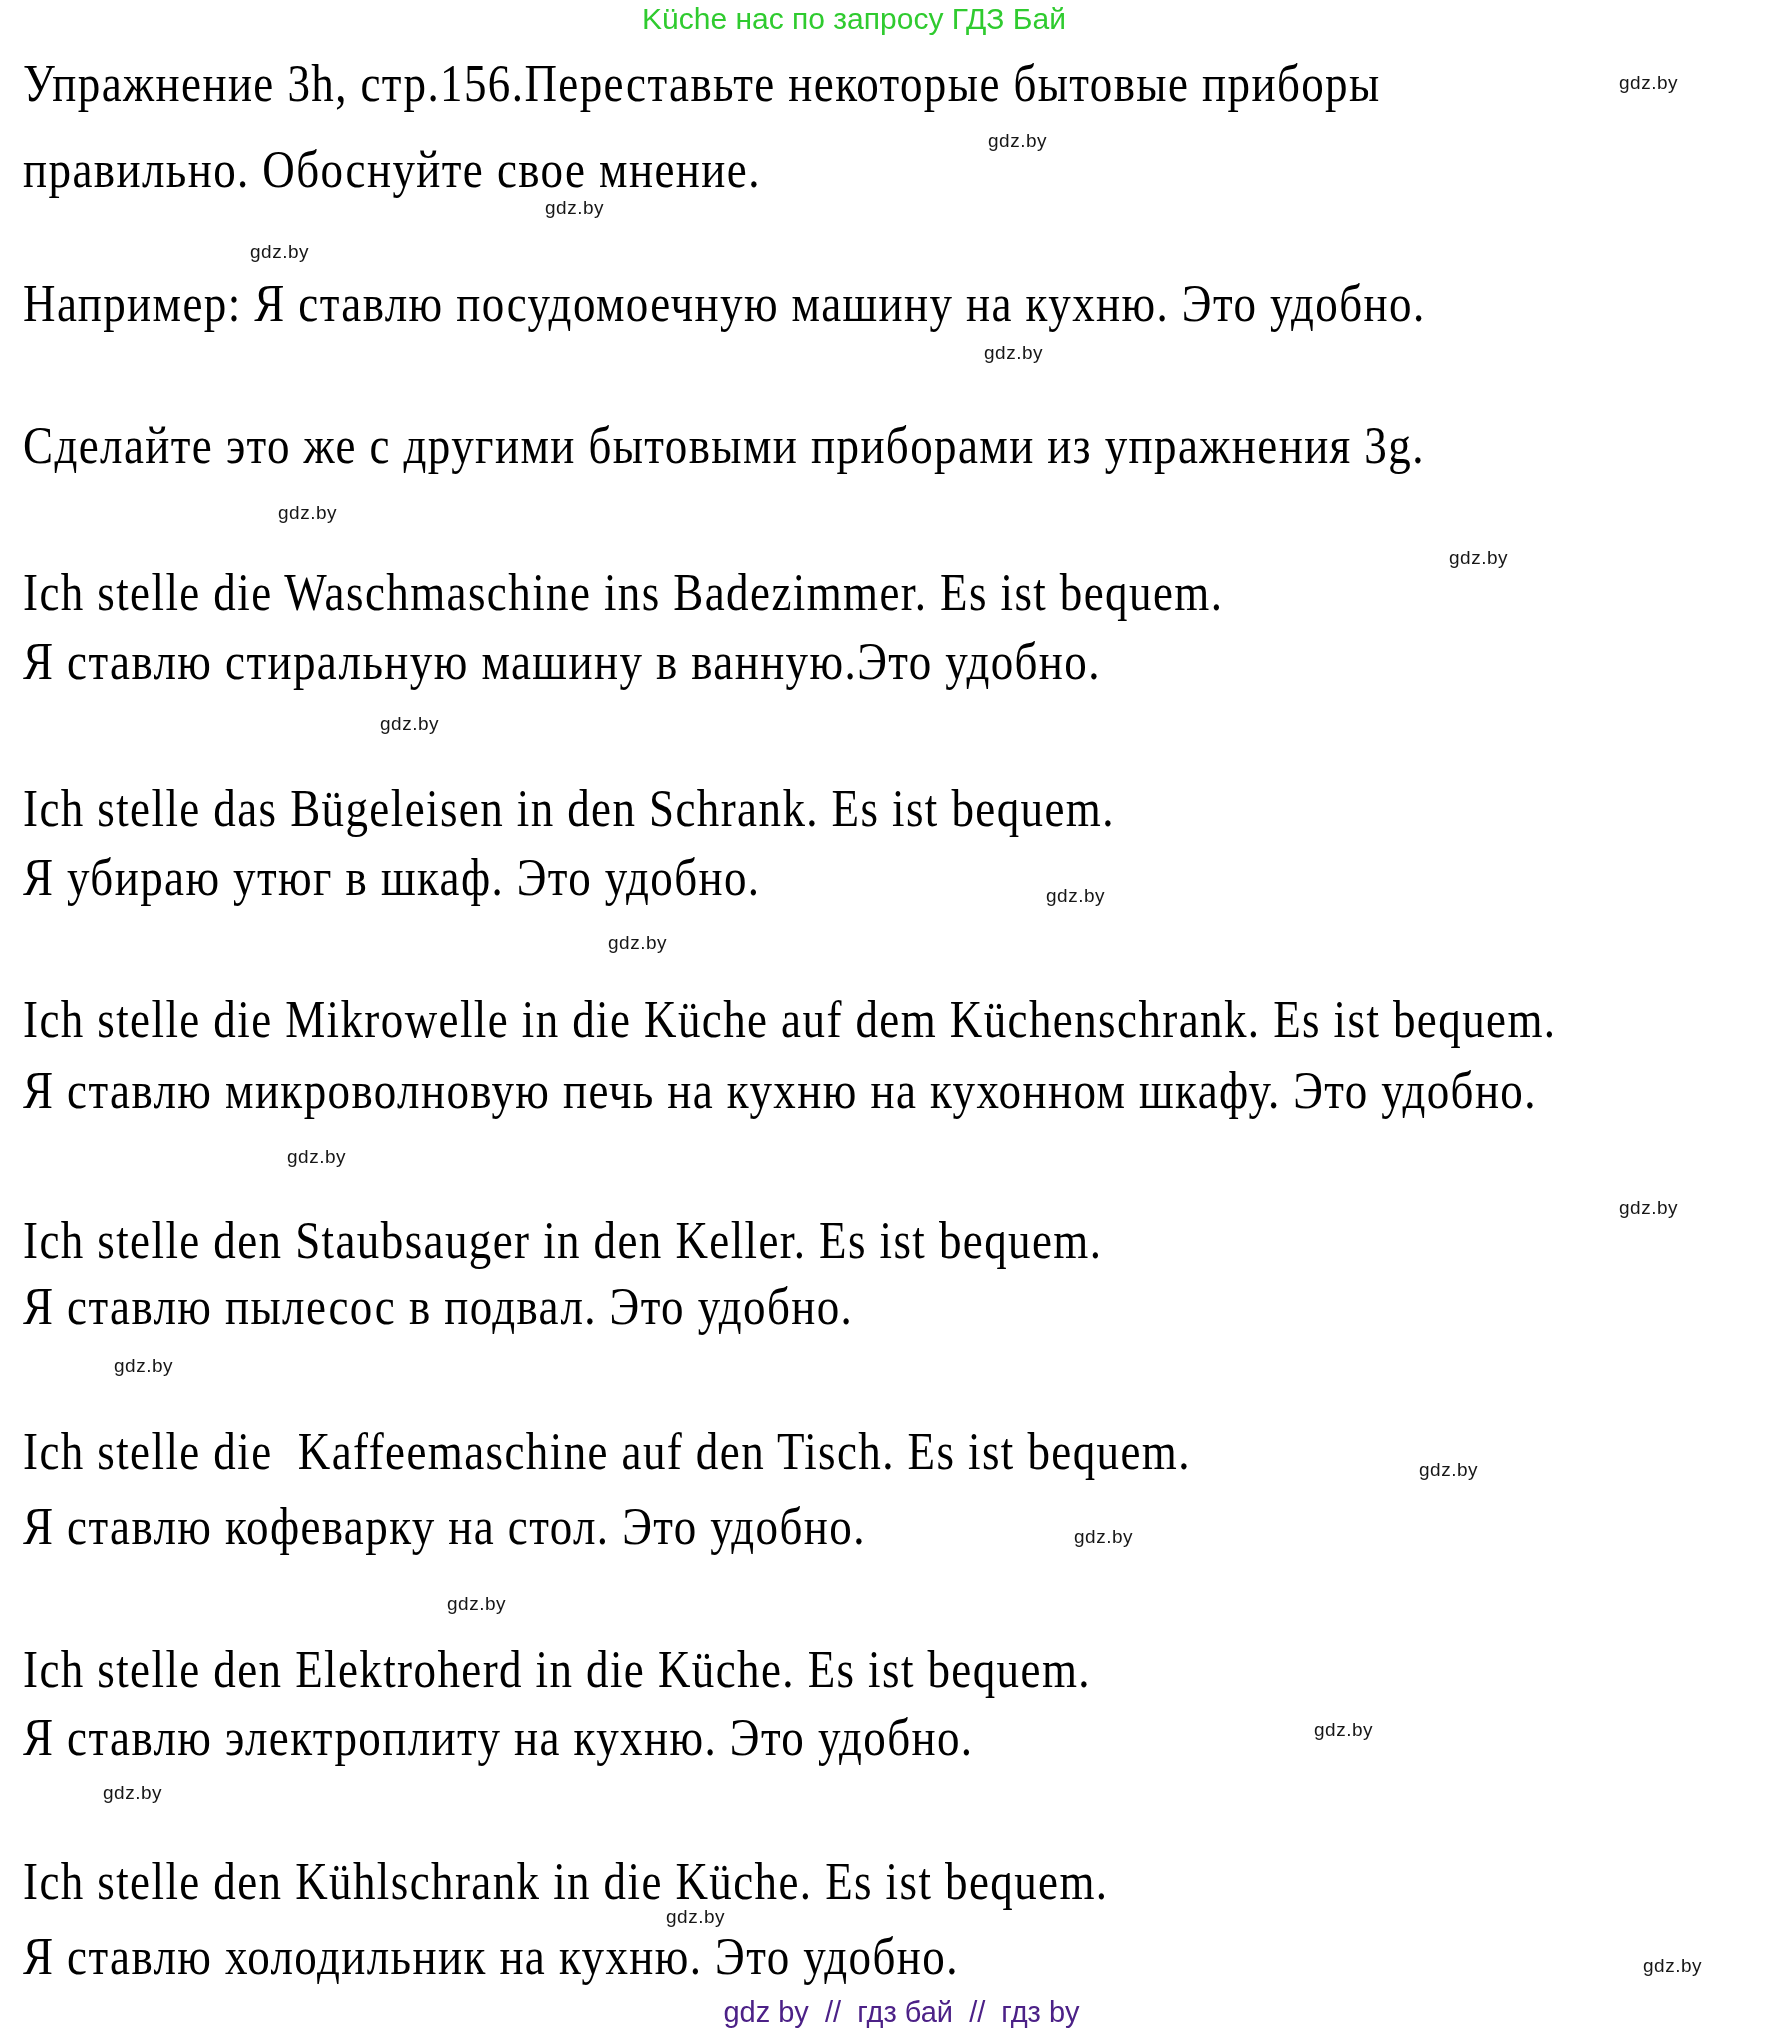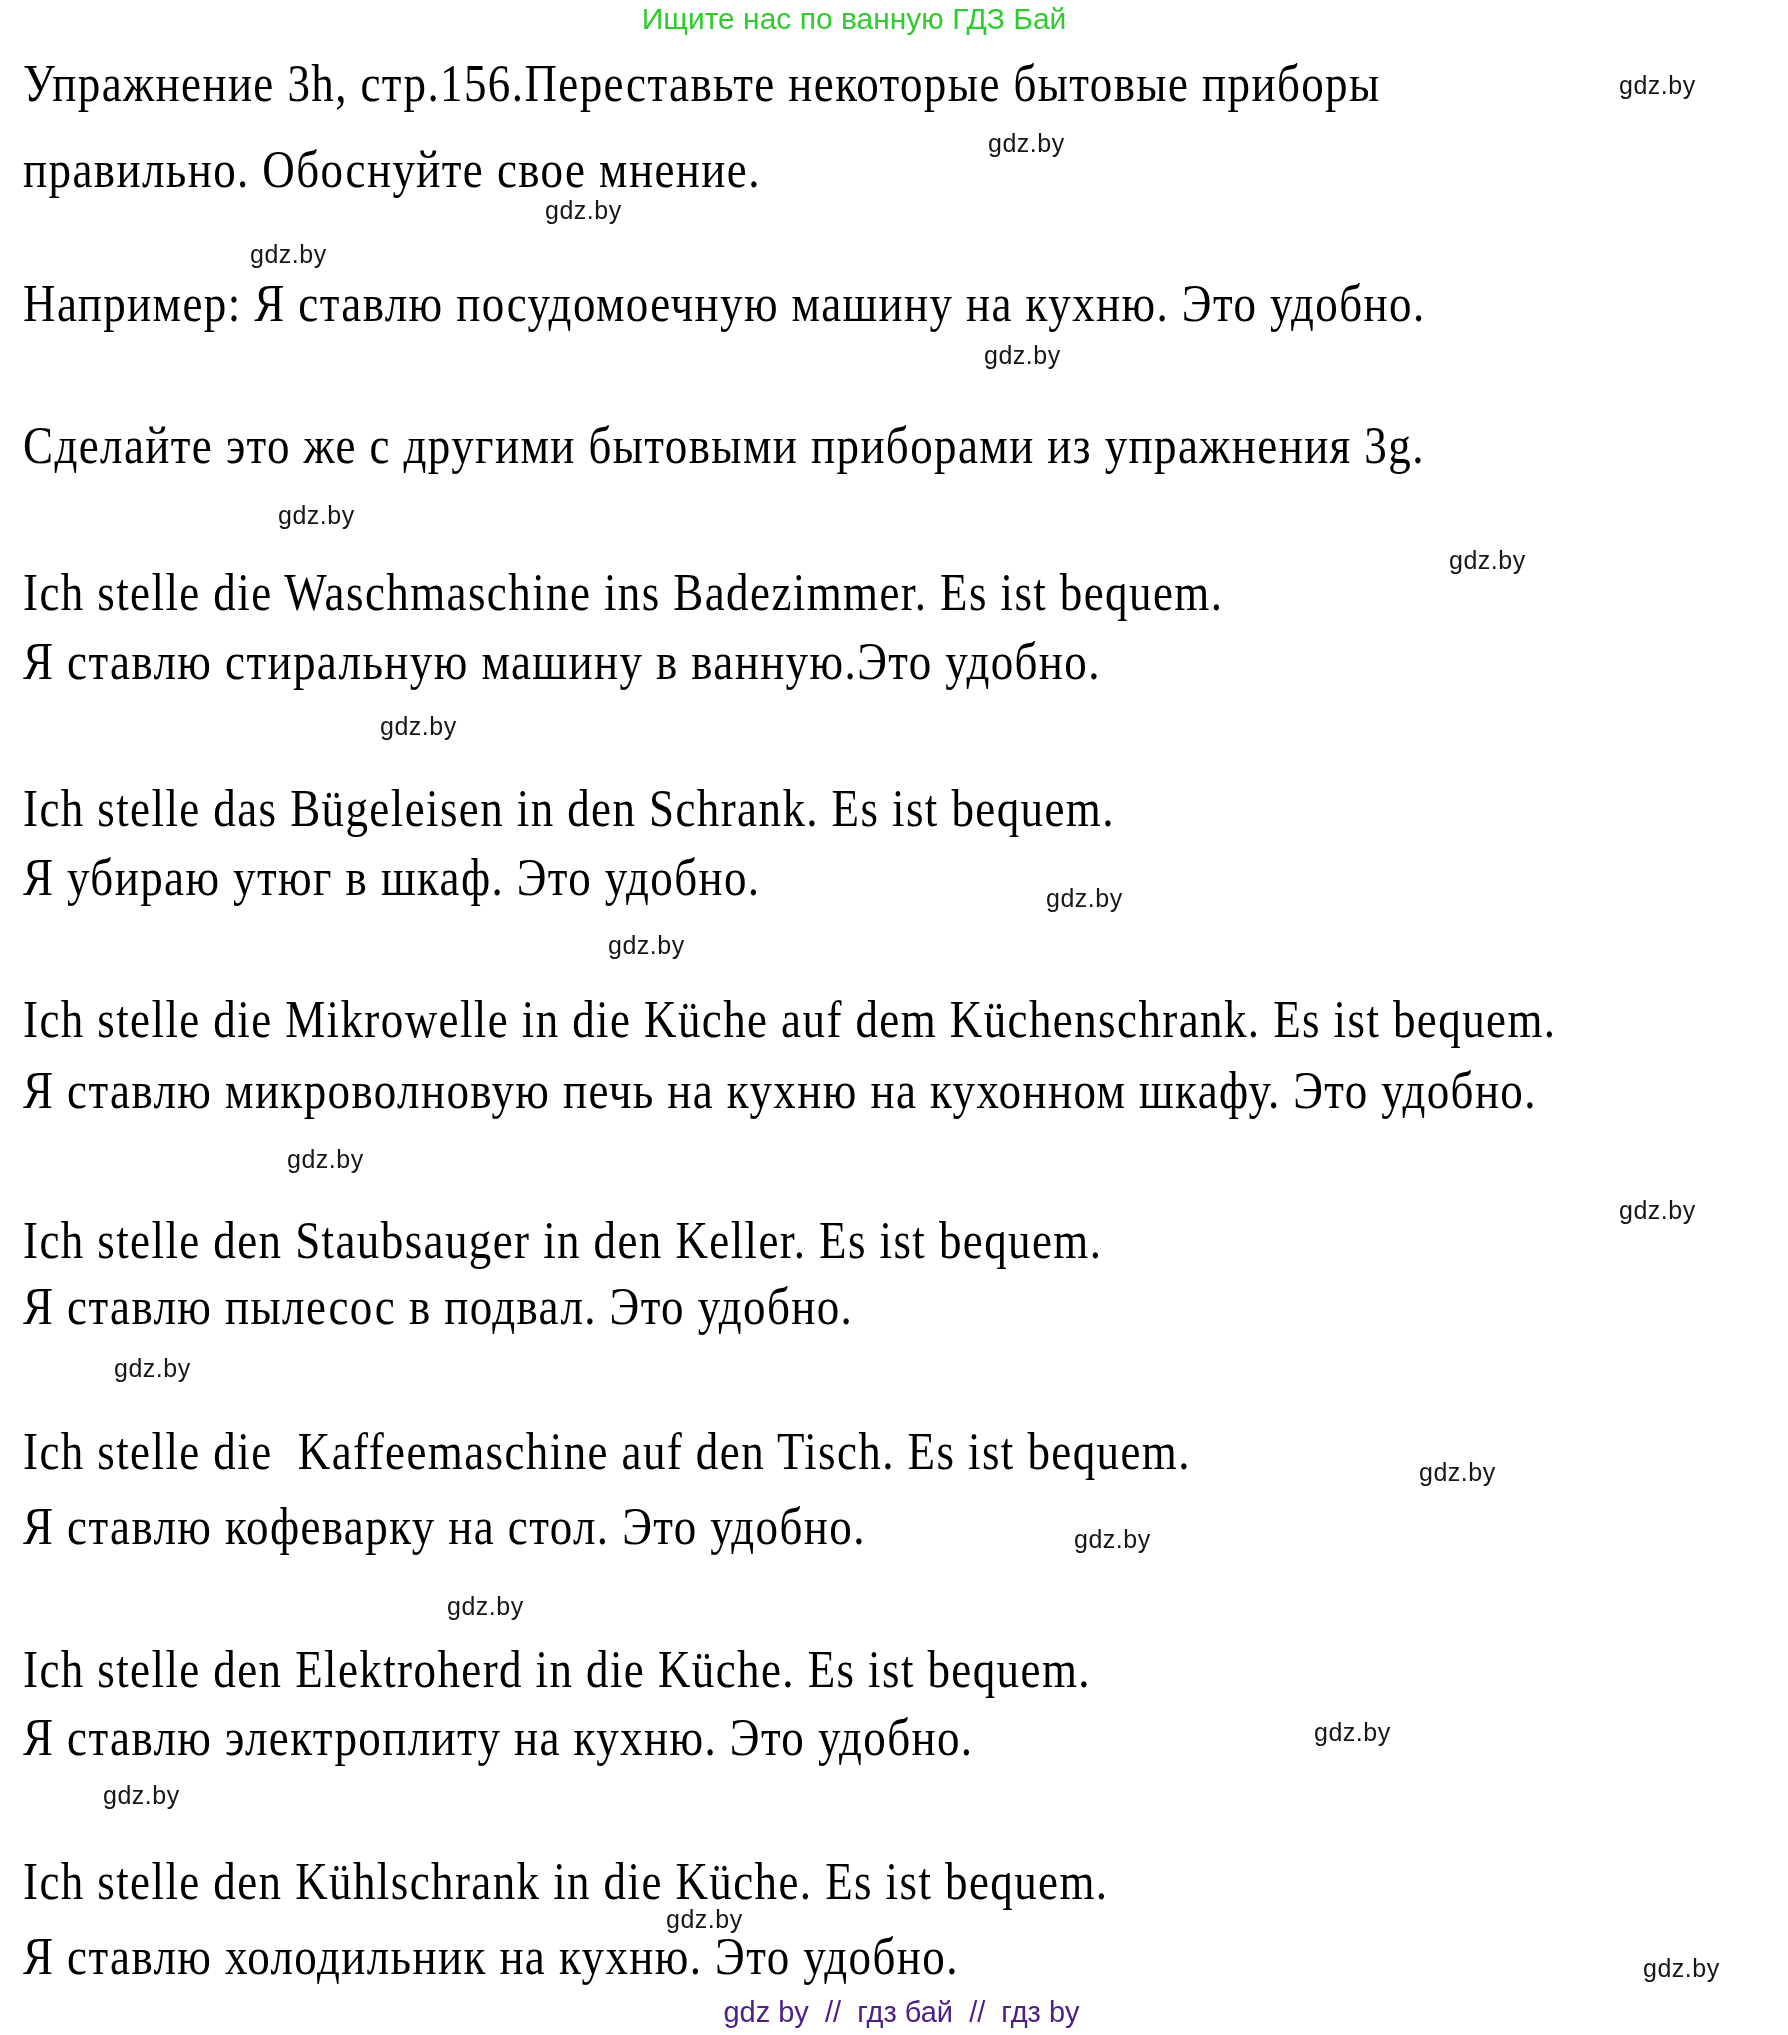--- a/index.html
+++ b/index.html
@@ -22,40 +22,40 @@
     position:absolute;left:23px;
     font-size:45px;line-height:1.05;
     letter-spacing:1.4px;
     white-space:pre;
     transform:scaleY(1.18);
     transform-origin:top left;
   }
   .wm{
     position:absolute;
     font-family:"Liberation Sans",sans-serif;
-    font-size:25px;line-height:1;
+    font-size:19px;line-height:1;
     color:var(--watermark,#171717);
     letter-spacing:0.5px;
     white-space:pre;
   }
   .footer{
     position:absolute;top:1997px;left:0;width:1803px;
     text-align:center;
     font-family:"Liberation Sans",sans-serif;
     font-size:29px;line-height:1.1;
     color:var(--footer,#4c2187);
     white-space:pre;
   }
 </style>
 </head>
 <body>
 
 <div class="page">
 
-  <div class="promo">Ищите нас по ванную ГДЗ Бай</div>
+  <div class="promo">Küche нас по запросу ГДЗ Бай</div>
 
   <div class="line" style="top:56px">Упражнение 3h, стр.156.Переставьте некоторые бытовые приборы</div>
   <div class="line" style="top:142px">правильно. Обоснуйте свое мнение.</div>
 
   <div class="line" style="top:276px">Например: Я ставлю посудомоечную машину на кухню. Это удобно.</div>
   <div class="line" style="top:418px">Сделайте это же с другими бытовыми приборами из упражнения 3g.</div>
 
   <div class="line" style="top:565px">Ich stelle die Waschmaschine ins Badezimmer. Es ist bequem.</div>
   <div class="line" style="top:634px">Я ставлю стиральную машину в ванную.Это удобно.</div>
 

